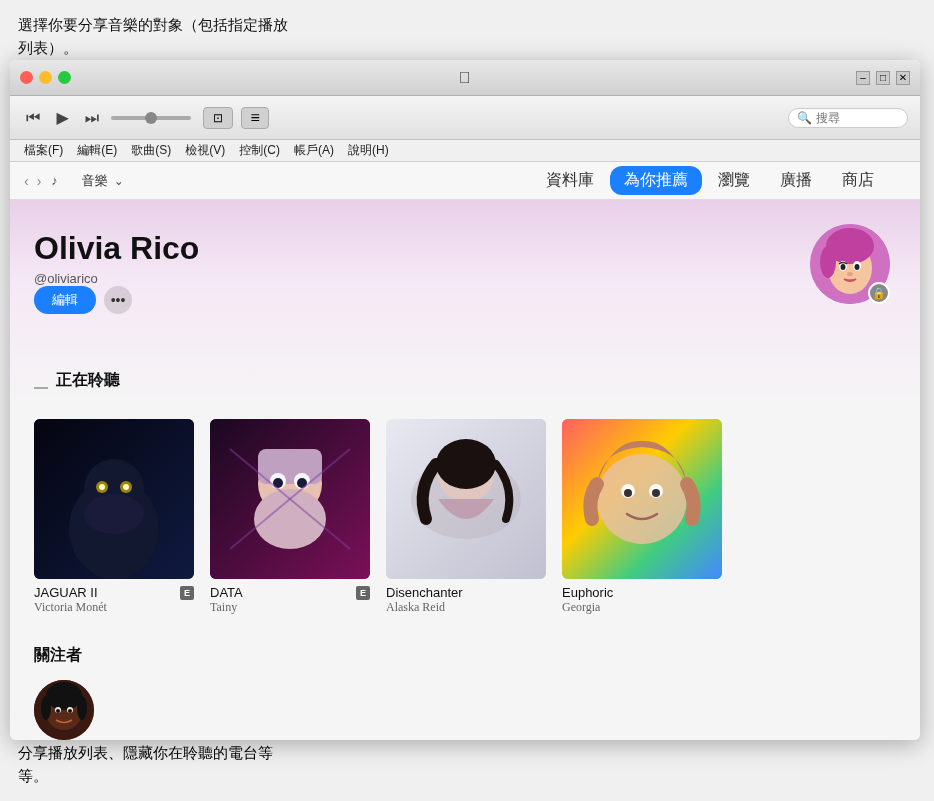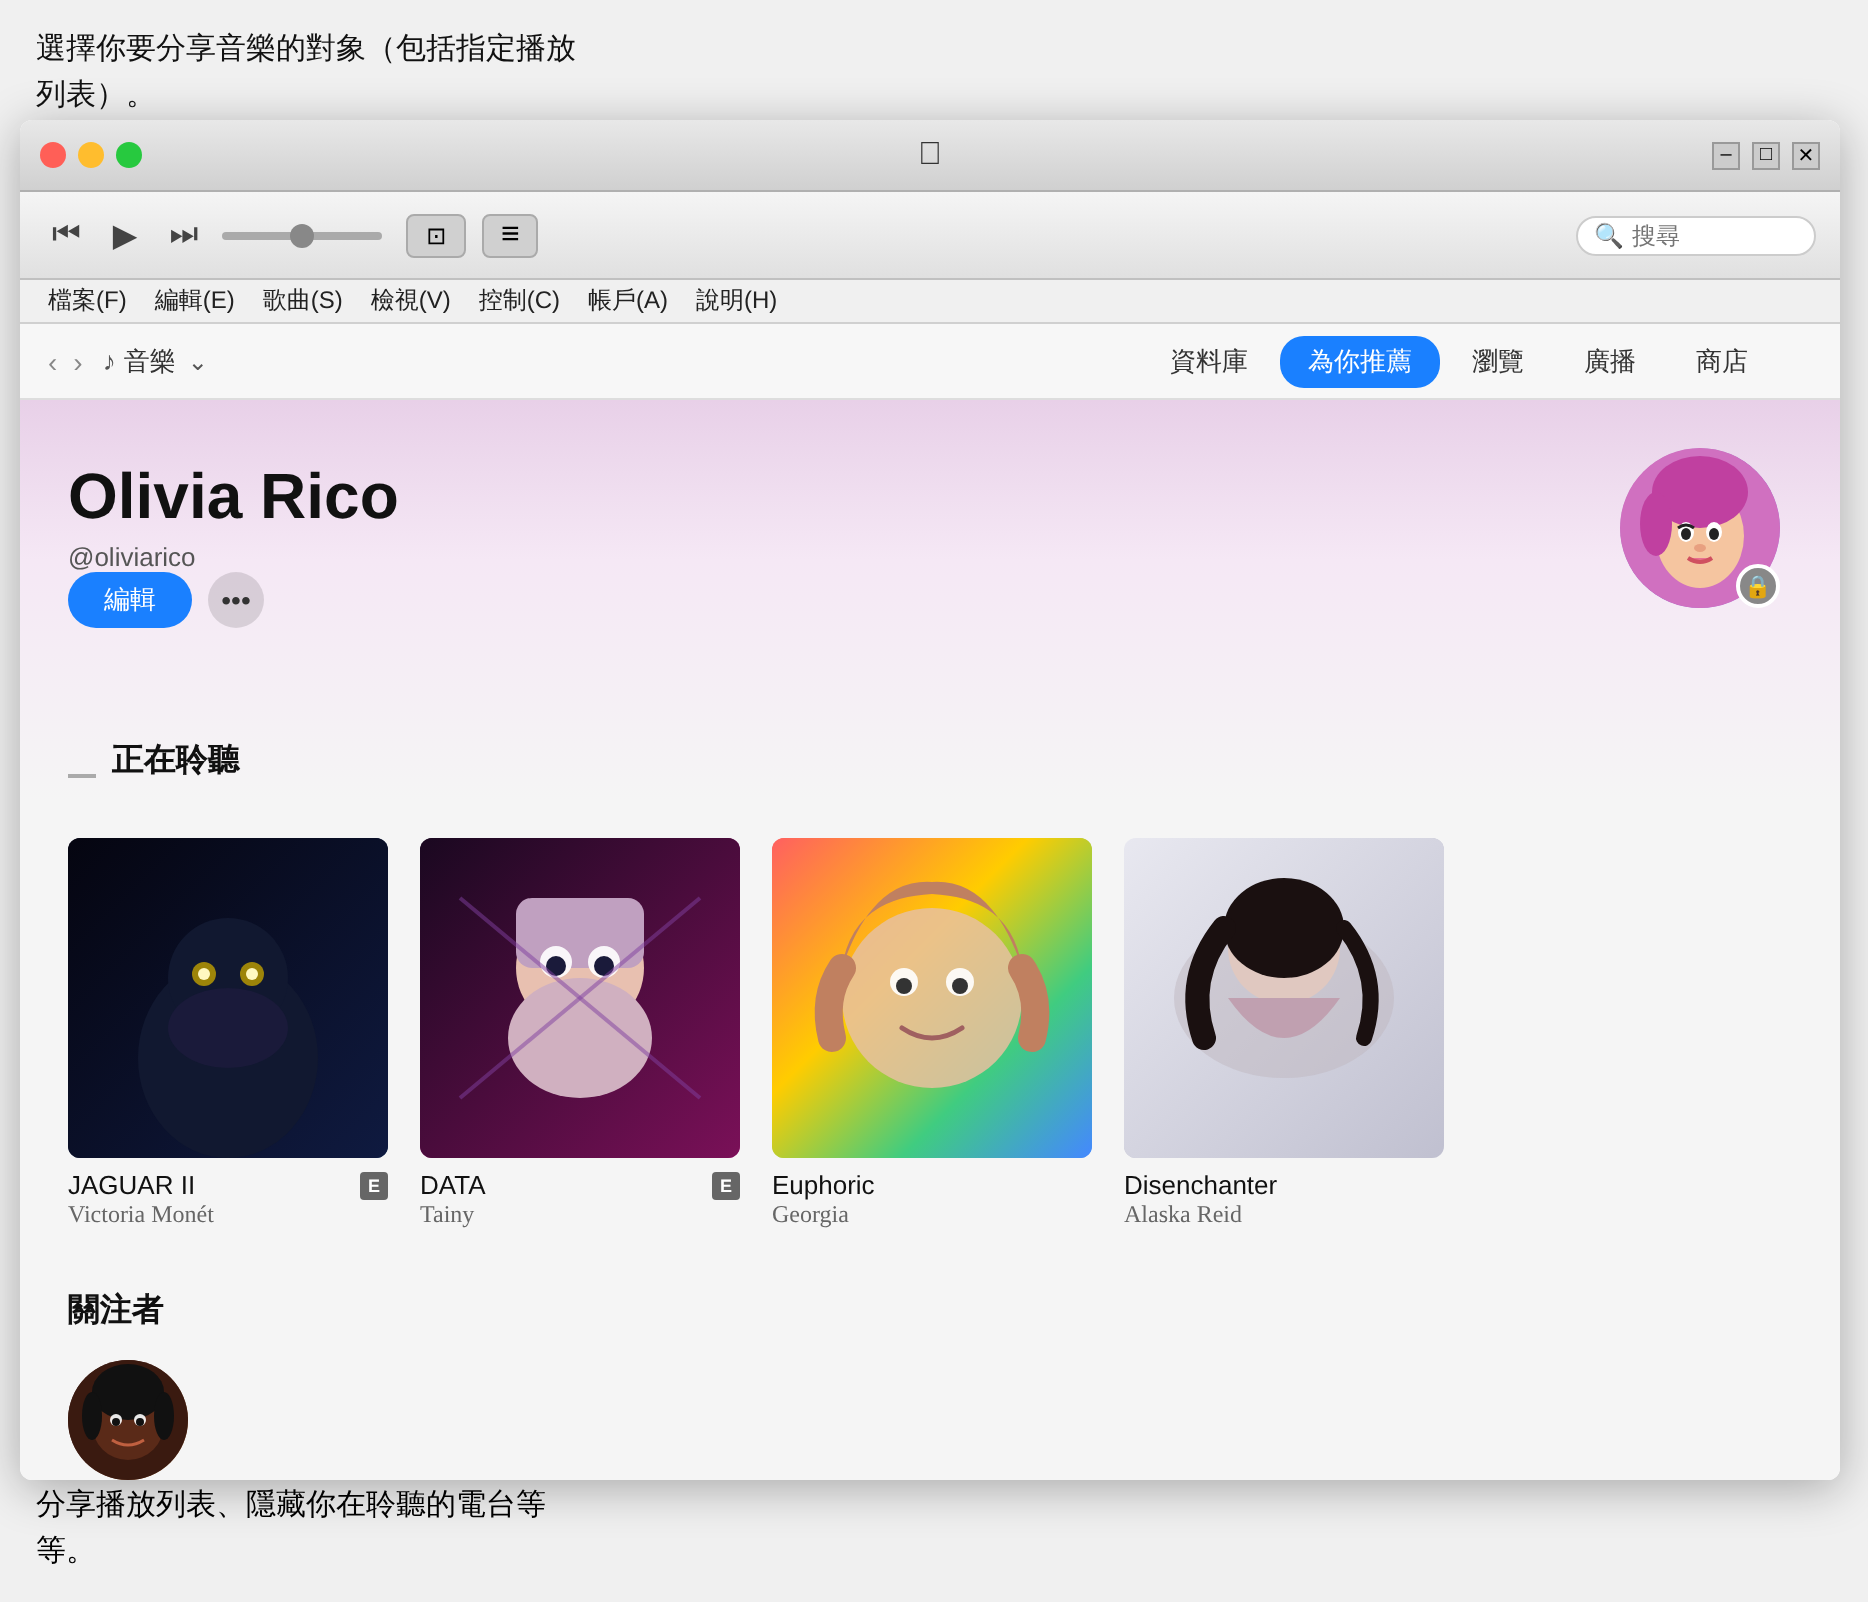--- a/index.html
+++ b/index.html
@@ -237,34 +237,35 @@
     }
     .music-icon {
       font-size: 13px;
       color: #555;
       margin-right: 4px;
     }
     .source-label {
       font-size: 13px;
       color: #333;
       margin-right: 6px;
+      margin-left: 20px;
     }
     .source-dropdown {
       font-size: 12px;
       color: #555;
       cursor: pointer;
     }
     .nav-tabs {
       display: flex;
       gap: 2px;
       margin-left: auto;
       margin-right: 20px;
     }
     .nav-tab {
-      font-size: 13px;
+      font-size: 16px;
       color: #333;
       padding: 4px 14px;
       border-radius: 12px;
       cursor: pointer;
     }
     .nav-tab.active {
       background: #1a80ff;
       color: #fff;
     }
 
@@ -611,20 +612,46 @@
             </svg>
           </div>
           <div class="album-title">
             <span>DATA</span>
             <div class="explicit-badge">E</div>
           </div>
           <div class="album-artist">Tainy</div>
         </div>
 
         <div class="album-item">
+          <div class="album-cover album-disenchanter">
+            <svg width="160" height="160" viewBox="0 0 160 160">
+              <defs>
+                <linearGradient id="dis1" x1="0" y1="0" x2="1" y2="1">
+                  <stop offset="0%" stop-color="#e8e8f0"></stop>
+                  <stop offset="100%" stop-color="#c0c0d0"></stop>
+                </linearGradient>
+              </defs>
+              <rect width="160" height="160" fill="url(#dis1)"></rect>
+
+              <ellipse cx="80" cy="80" rx="55" ry="40" fill="#c0b8c0" opacity="0.5"></ellipse>
+              <circle cx="80" cy="55" r="28" fill="#e0c8c0"></circle>
+              <path d="M52 80 Q80 120 108 80" fill="#c0a0b0" stroke="none"></path>
+
+              <ellipse cx="80" cy="45" rx="30" ry="25" fill="#1a1010"></ellipse>
+              <path d="M50 45 Q30 70 40 100" stroke="#1a1010" stroke-width="12" fill="none" stroke-linecap="round"></path>
+              <path d="M110 45 Q130 70 120 100" stroke="#1a1010" stroke-width="8" fill="none" stroke-linecap="round"></path>
+            </svg>
+          </div>
+          <div class="album-title">
+            <span>Disenchanter</span>
+          </div>
+          <div class="album-artist">Alaska Reid</div>
+        </div>
+
+        <div class="album-item">
           <div class="album-cover album-euphoric">
             <svg width="160" height="160" viewBox="0 0 160 160">
               <defs>
                 <linearGradient id="euph1" x1="0" y1="0" x2="1" y2="1">
                   <stop offset="0%" stop-color="#ff6060"></stop>
                   <stop offset="40%" stop-color="#ffcc00"></stop>
                   <stop offset="70%" stop-color="#40cc80"></stop>
                   <stop offset="100%" stop-color="#4488ff"></stop>
                 </linearGradient>
               </defs>
@@ -642,46 +669,20 @@
 
               <path d="M65 95 Q80 105 95 95" stroke="#a06060" stroke-width="2.5" fill="none" stroke-linecap="round"></path>
             </svg>
           </div>
           <div class="album-title">
             <span>Euphoric</span>
           </div>
           <div class="album-artist">Georgia</div>
         </div>
 
-        <div class="album-item">
-          <div class="album-cover album-disenchanter">
-            <svg width="160" height="160" viewBox="0 0 160 160">
-              <defs>
-                <linearGradient id="dis1" x1="0" y1="0" x2="1" y2="1">
-                  <stop offset="0%" stop-color="#e8e8f0"></stop>
-                  <stop offset="100%" stop-color="#c0c0d0"></stop>
-                </linearGradient>
-              </defs>
-              <rect width="160" height="160" fill="url(#dis1)"></rect>
-
-              <ellipse cx="80" cy="80" rx="55" ry="40" fill="#c0b8c0" opacity="0.5"></ellipse>
-              <circle cx="80" cy="55" r="28" fill="#e0c8c0"></circle>
-              <path d="M52 80 Q80 120 108 80" fill="#c0a0b0" stroke="none"></path>
-
-              <ellipse cx="80" cy="45" rx="30" ry="25" fill="#1a1010"></ellipse>
-              <path d="M50 45 Q30 70 40 100" stroke="#1a1010" stroke-width="12" fill="none" stroke-linecap="round"></path>
-              <path d="M110 45 Q130 70 120 100" stroke="#1a1010" stroke-width="8" fill="none" stroke-linecap="round"></path>
-            </svg>
-          </div>
-          <div class="album-title">
-            <span>Disenchanter</span>
-          </div>
-          <div class="album-artist">Alaska Reid</div>
-        </div>
-
       </div>
     </div>
 
     <div class="followers-section">
       <div class="section-title">關注者</div>
       <div>
         <div class="follower-avatar">
           <svg width="60" height="60" viewBox="0 0 60 60">
             <circle cx="30" cy="30" r="30" fill="#3a1a10"></circle>
 

